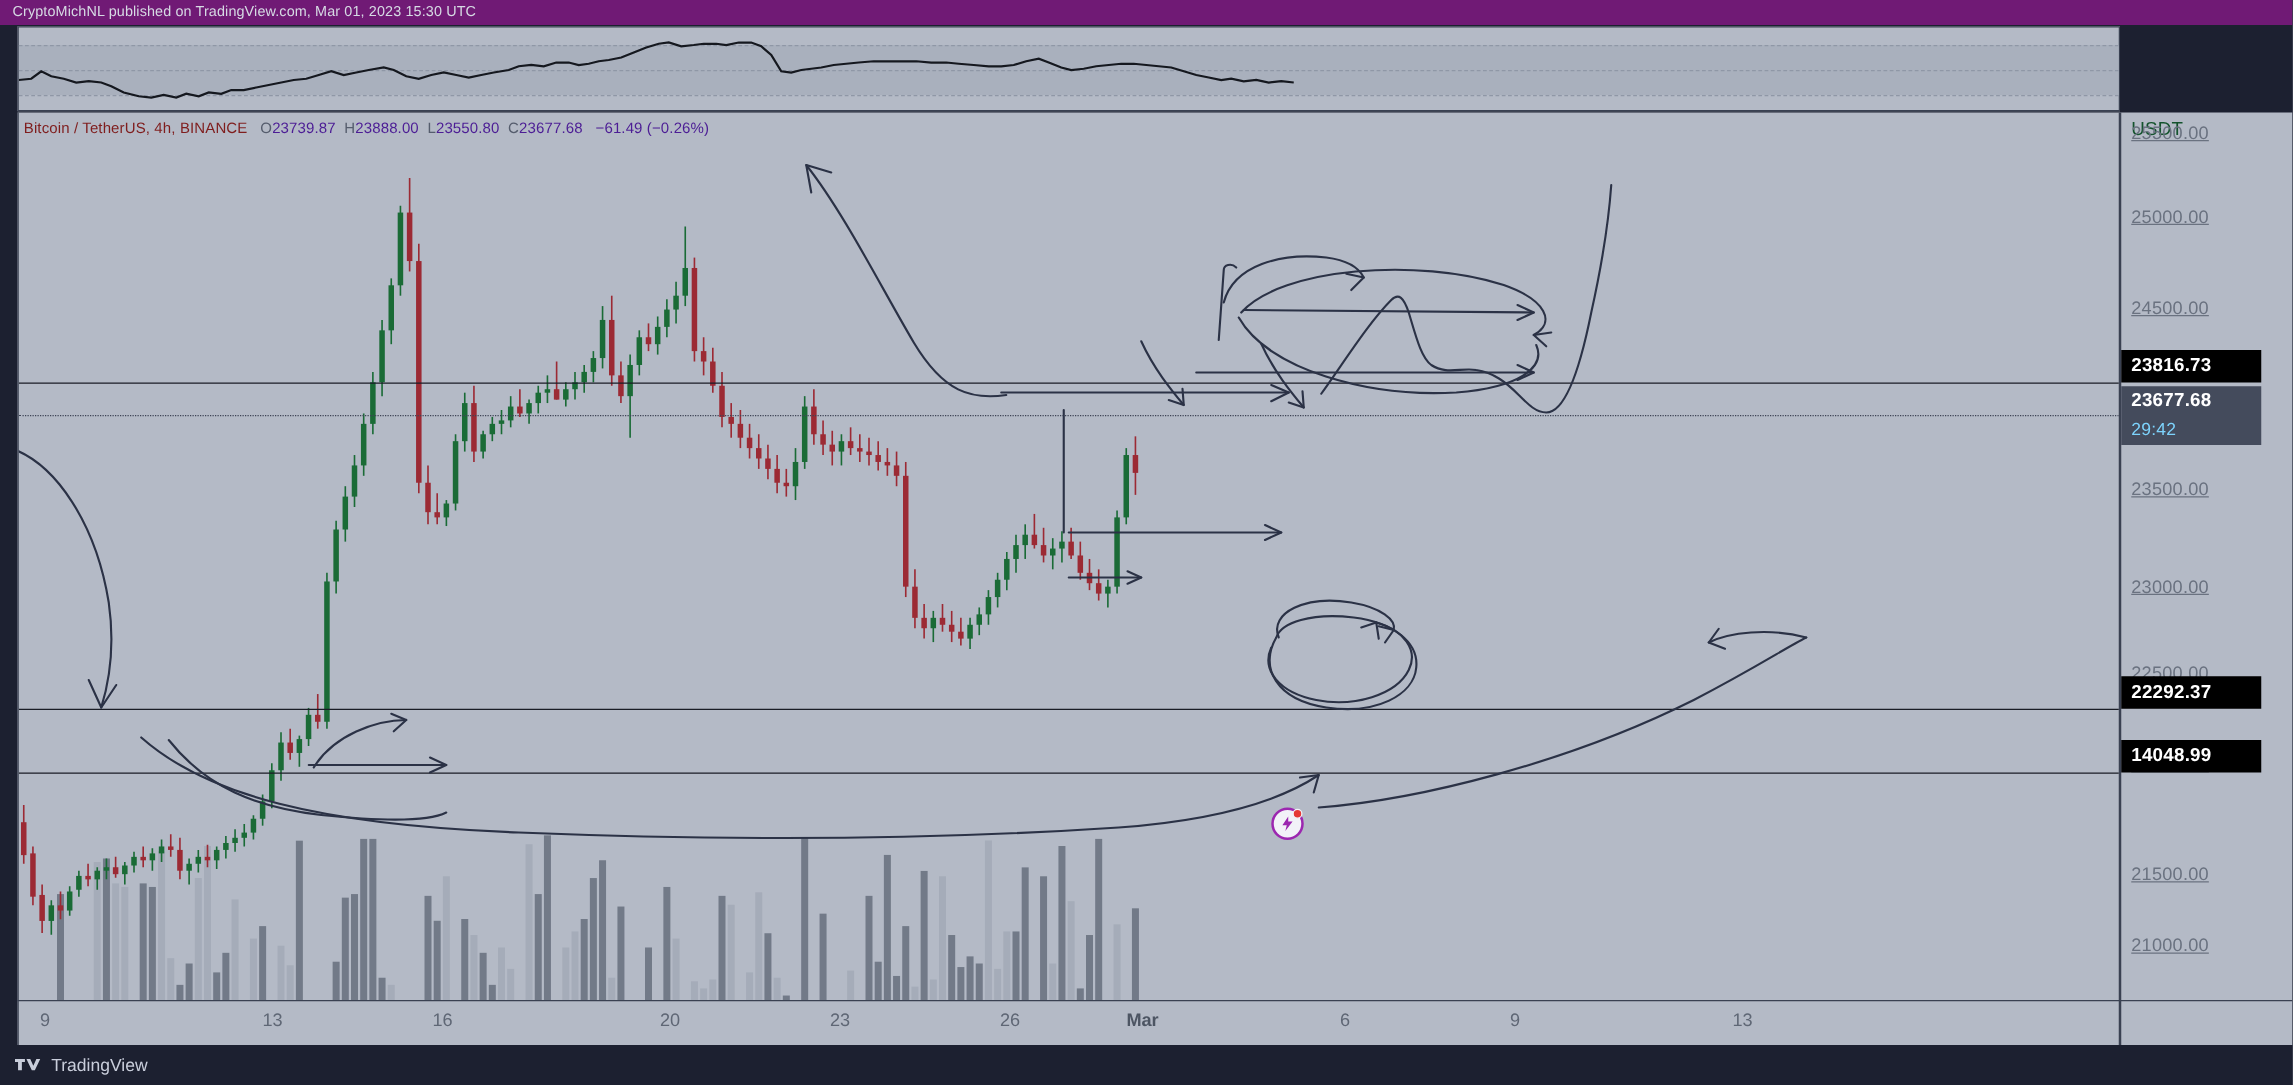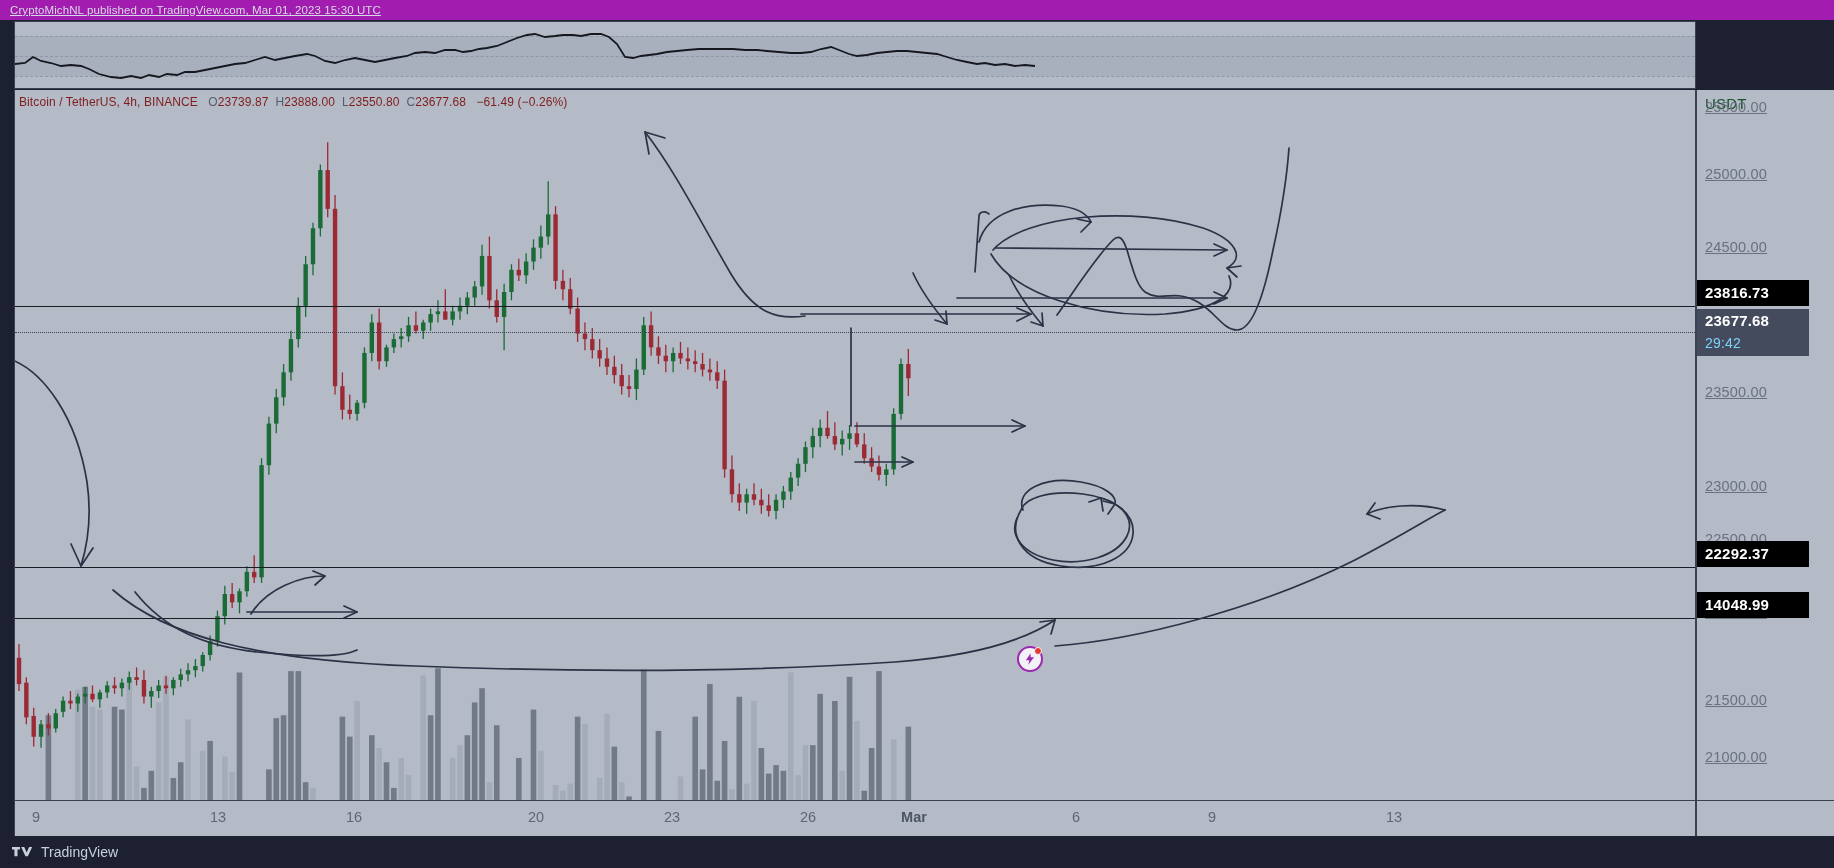--- a/index.html
+++ b/index.html
@@ -7,23 +7,23 @@
     width:1834px; height:868px;
     background:#1c2030;
     font-family:"Liberation Sans", sans-serif;
     overflow:hidden;
   }
   #app { position:relative; width:1834px; height:868px; background:#1c2030; }
 
   
   .pub-bar {
     position:absolute; left:0; top:0; width:1834px; height:20px;
-    background:#a21caf; color:#d6dae4;
+    background:#701a75; color:#d6dae4;
     font-size:11.5px; line-height:20px; padding-left:10px;
-    letter-spacing:.1px; white-space:nowrap;text-decoration:underline;
+    letter-spacing:.1px; white-space:nowrap;
   }
 
   
   .ind-pane {
     position:absolute; left:14px; top:21px; width:1682px; height:68px;
     background:#b4bac6; border:1px solid #3a4152; overflow:hidden;
   }
   .ind-band {
     position:absolute; left:0; width:100%; background:#a9b0bd;
   }
@@ -37,21 +37,21 @@
   .chart-pane {
     position:absolute; left:14px; top:90px; width:1682px; height:710px;
     background:#b4bac6; border-left:1px solid #3a4152; border-right:1px solid #3a4152;
     overflow:hidden;
   }
   .legend {
     position:absolute; left:4px; top:5px; font-size:12px; color:#4e5666;
     white-space:nowrap; letter-spacing:.1px; z-index:8;
   }
   .legend .sym { color:#7f1d1d; }
-  .legend .ohlc { color:#7f1d1d; }
+  .legend .ohlc { color:#4c1d95; }
   .legend .lbl { color:#555d6d; }
 
   .hline {
     position:absolute; left:0; width:1820px; height:0;
     border-top:1.4px solid #1a1d26;
   }
   .dotline {
     position:absolute; left:0; width:1820px; height:0;
     border-top:1.4px dotted #3e4456;
   }
@@ -608,21 +608,21 @@
   </div>
 
   <div class="price-scale">
     <div class="ps-unit">USDT</div>
     <div id="ps-ticks">
         <div class="ps-tick" style="top: 9px;">25500.00</div>
         <div class="ps-tick" style="top: 76px;">25000.00</div>
         <div class="ps-tick" style="top: 149px;">24500.00</div>
         <div class="ps-tick" style="top: 221px;">24000.00</div>
         <div class="ps-tick" style="top: 294px;">23500.00</div>
-        <div class="ps-tick" style="top: 388px; text-align: right;">23000.00</div>
+        <div class="ps-tick" style="top: 372px; text-align: right;">23000.00</div>
         <div class="ps-tick" style="top: 441px;">22500.00</div>
         <div class="ps-tick" style="top: 514px;">22000.00</div>
         <div class="ps-tick" style="top: 586px; margin-top: 16px;">21500.00</div>
         <div class="ps-tick" style="top: 659px;">21000.00</div>
       </div>
     <div id="ps-badges">
         <div class="ps-badge" style="top: 190px;">23816.73</div>
         <div class="ps-badge" style="top: 451px;">22292.37</div>
         <div class="ps-badge" style="top: 502px;">14048.99</div>
       </div>

